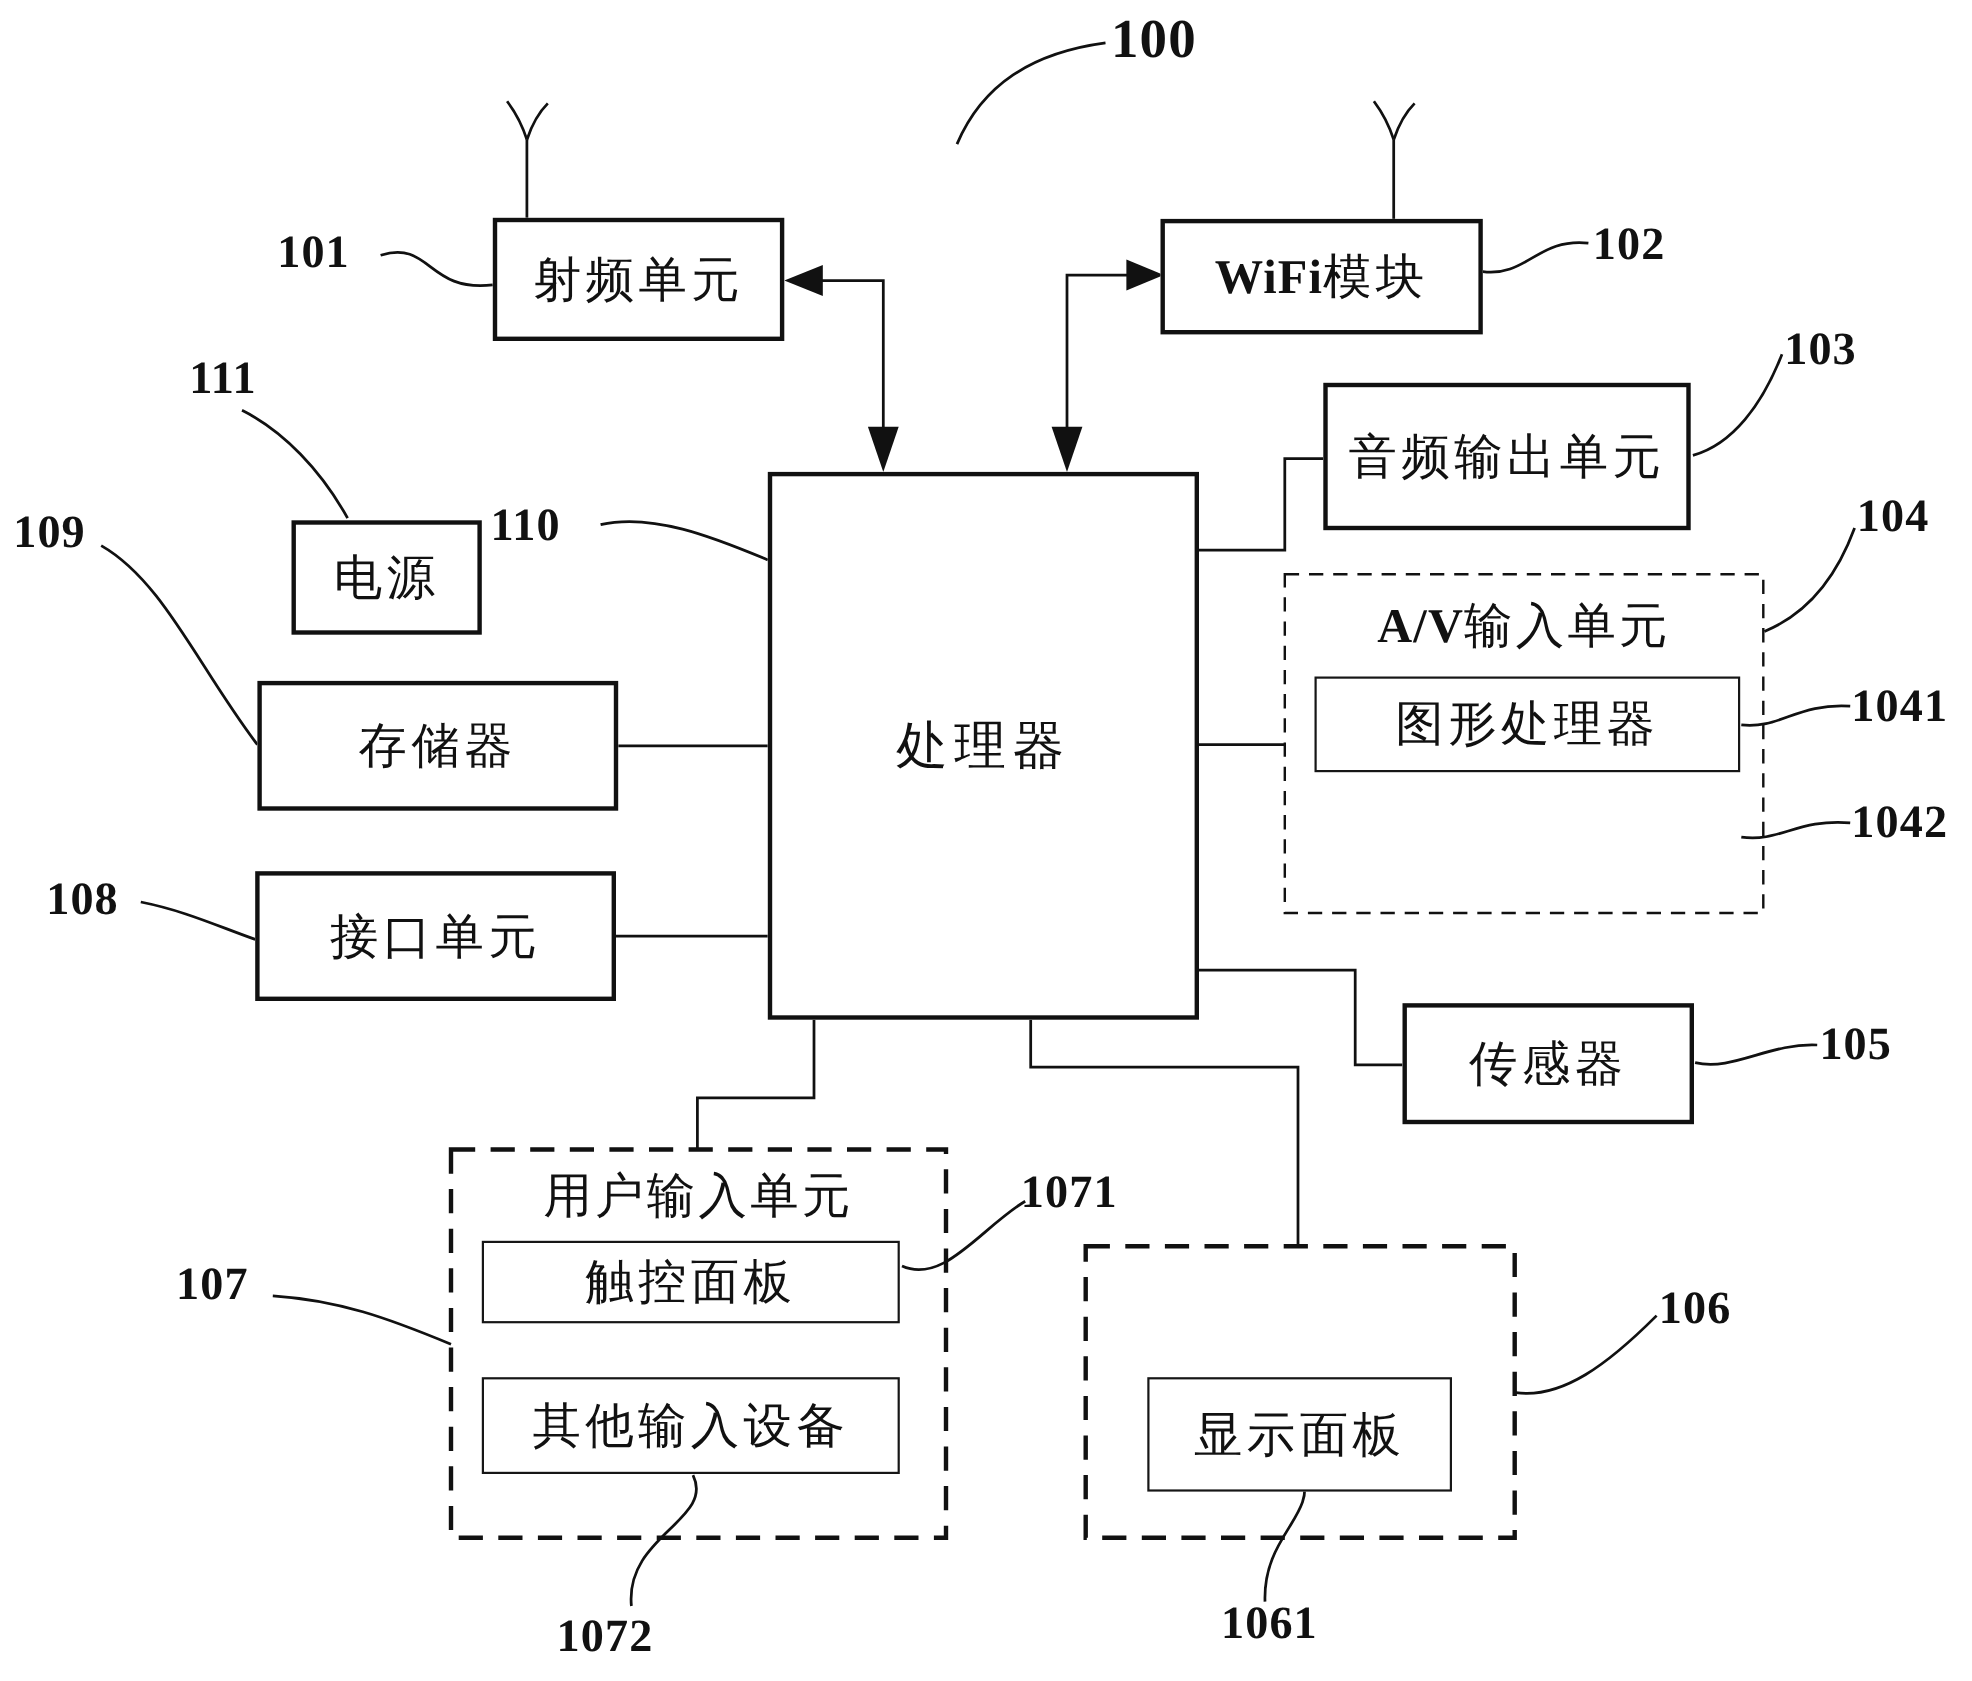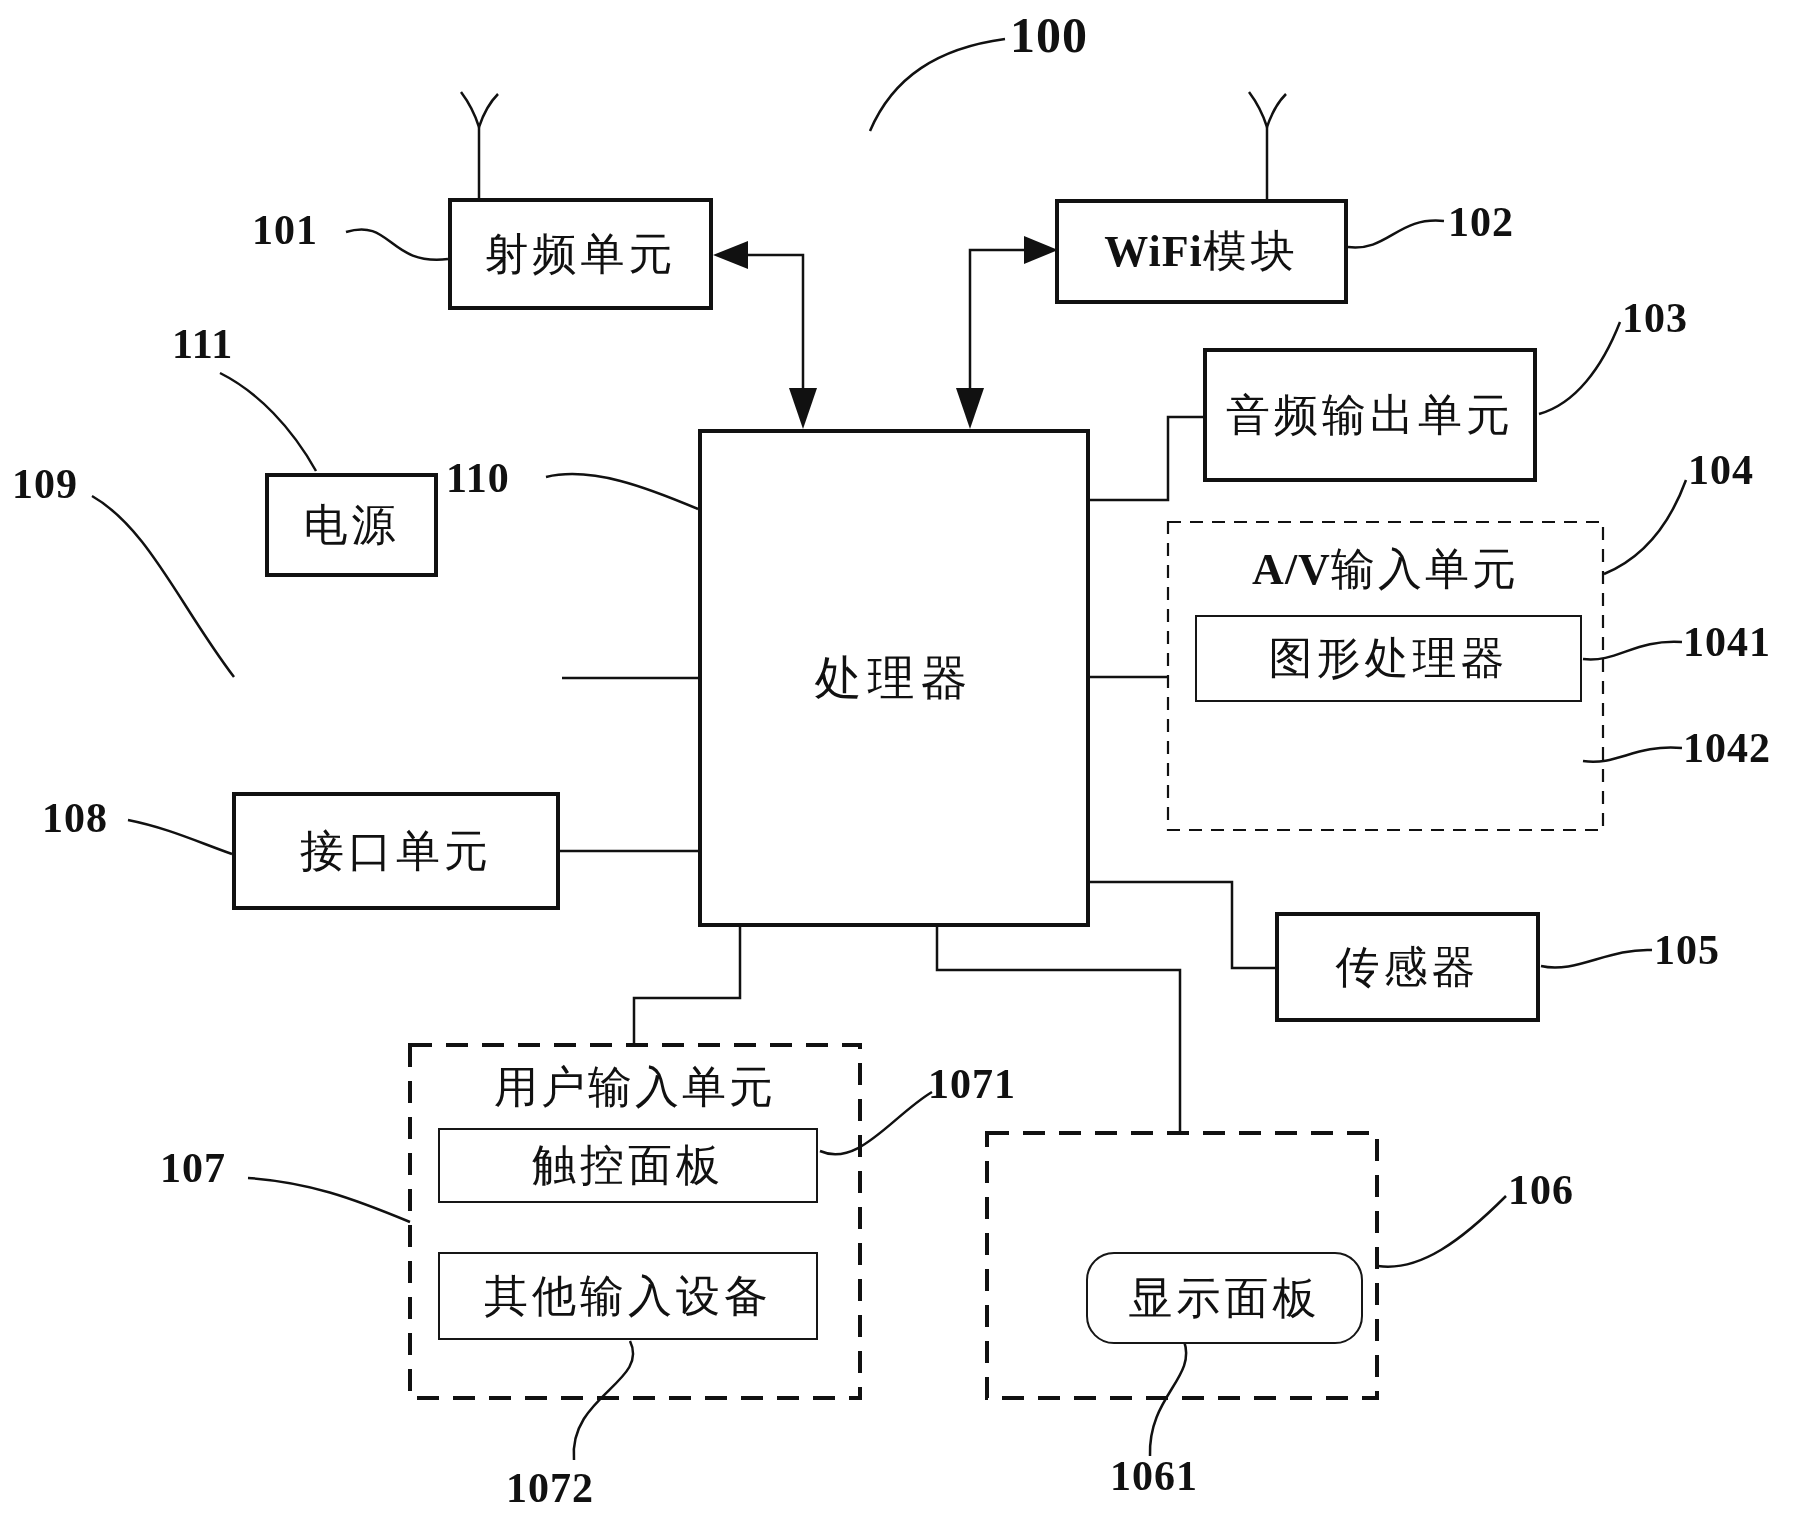--- a/index.html
+++ b/index.html
@@ -123,20 +123,23 @@
   </div>
 
   <div class="box solid" style="left:698px;top:429px;width:392px;height:498px;">
     <span class="cjk proc-label">处理器</span>
   </div>
 
   <div class="box solid" style="left:229px;top:473px;width:173px;height:104px;margin-left:36px;">
     <span class="cjk">电源</span>
   </div>
 
+  <div class="box solid" style="left:234px;top:619px;width:328px;height:118px;">
+    <span class="cjk">存储器</span>
+  </div>
 
   <div class="box solid" style="left:232px;top:792px;width:328px;height:118px;">
     <span class="cjk">接口单元</span>
   </div>
 
   <div class="box solid" style="left:1275px;top:912px;width:265px;height:110px;">
     <span class="cjk">传感器</span>
   </div>
 
   <div class="dashed-title" style="left:1168px;top:540px;width:435px;"><span class="latin-bold">A/V</span><span>输入单元</span></div>
@@ -150,21 +153,21 @@
 
   <div class="box thin" style="left:438px;top:1128px;width:380px;height:75px;">
     <span class="cjk">触控面板</span>
   </div>
 
   <div class="box thin" style="left:438px;top:1252px;width:380px;height:88px;">
     <span class="cjk">其他输入设备</span>
   </div>
 
 
-  <div class="box thin" style="left:1086px;top:1252px;width:277px;height:92px;border-radius:28px;">
+  <div class="box thin" style="left:1043px;top:1252px;width:277px;height:104px;">
     <span class="cjk">显示面板</span>
   </div>
 
   <div class="ref ref-big" style="left:1010px;top:6px;">100</div>
   <div class="ref" style="left:252px;top:206px;">101</div>
   <div class="ref" style="left:1448px;top:198px;">102</div>
   <div class="ref" style="left:1622px;top:294px;">103</div>
   <div class="ref" style="left:1688px;top:446px;">104</div>
   <div class="ref" style="left:1683px;top:618px;">1041</div>
   <div class="ref" style="left:1683px;top:724px;">1042</div>

